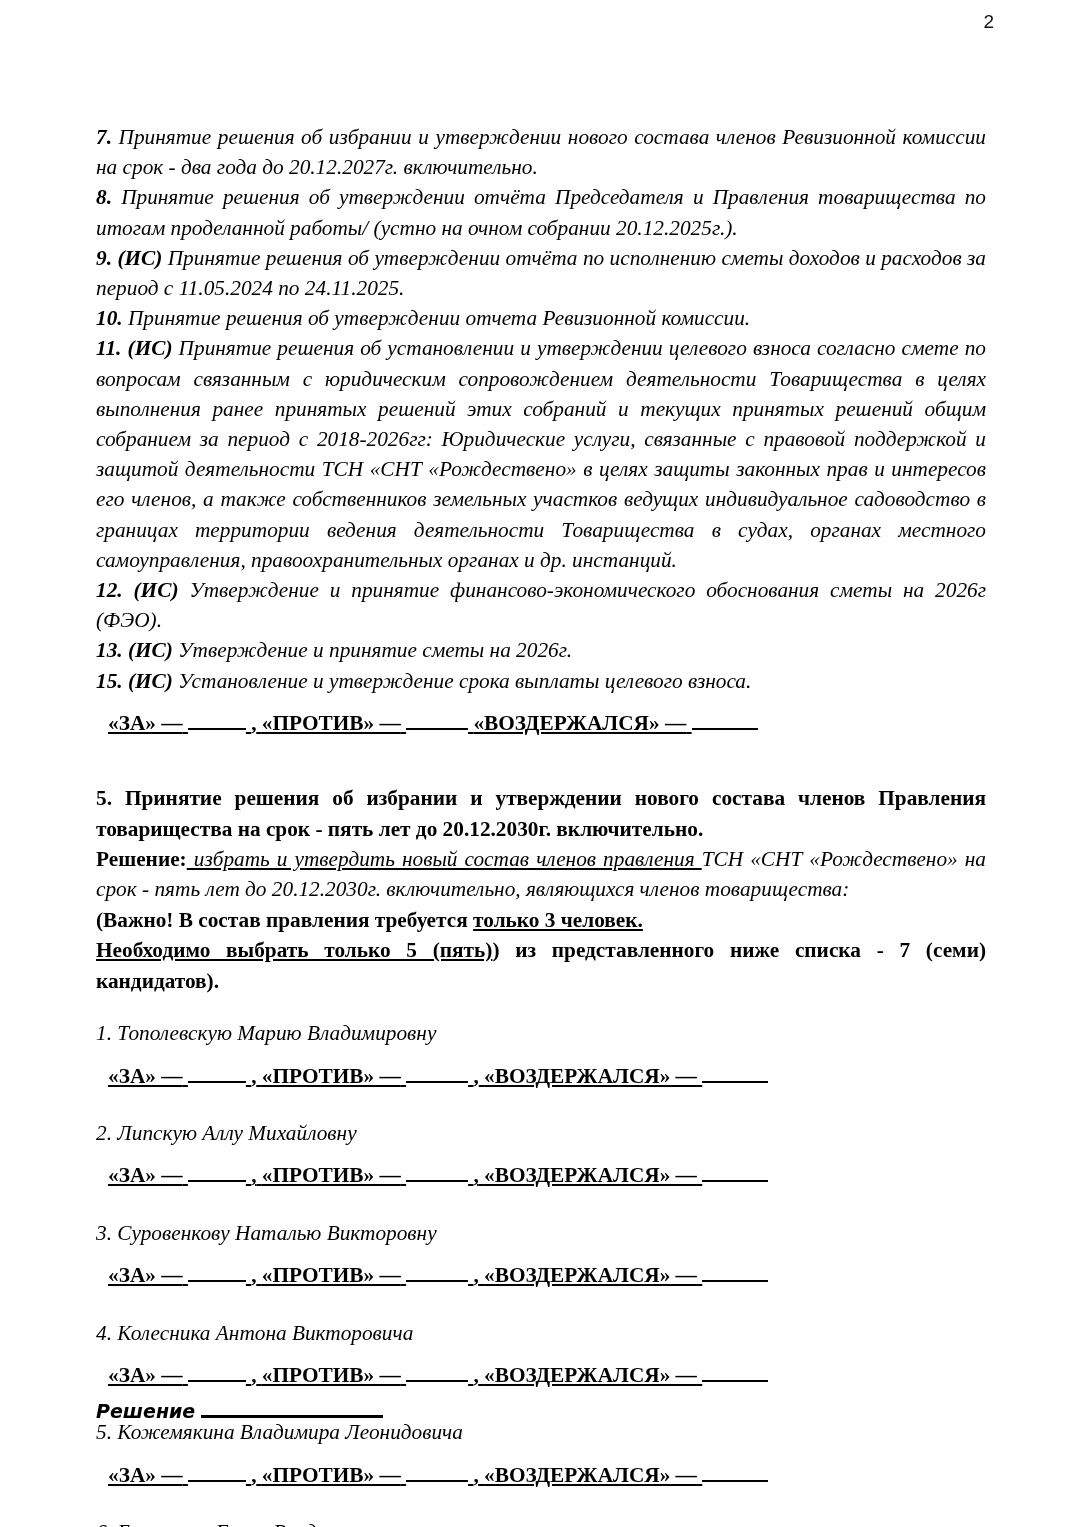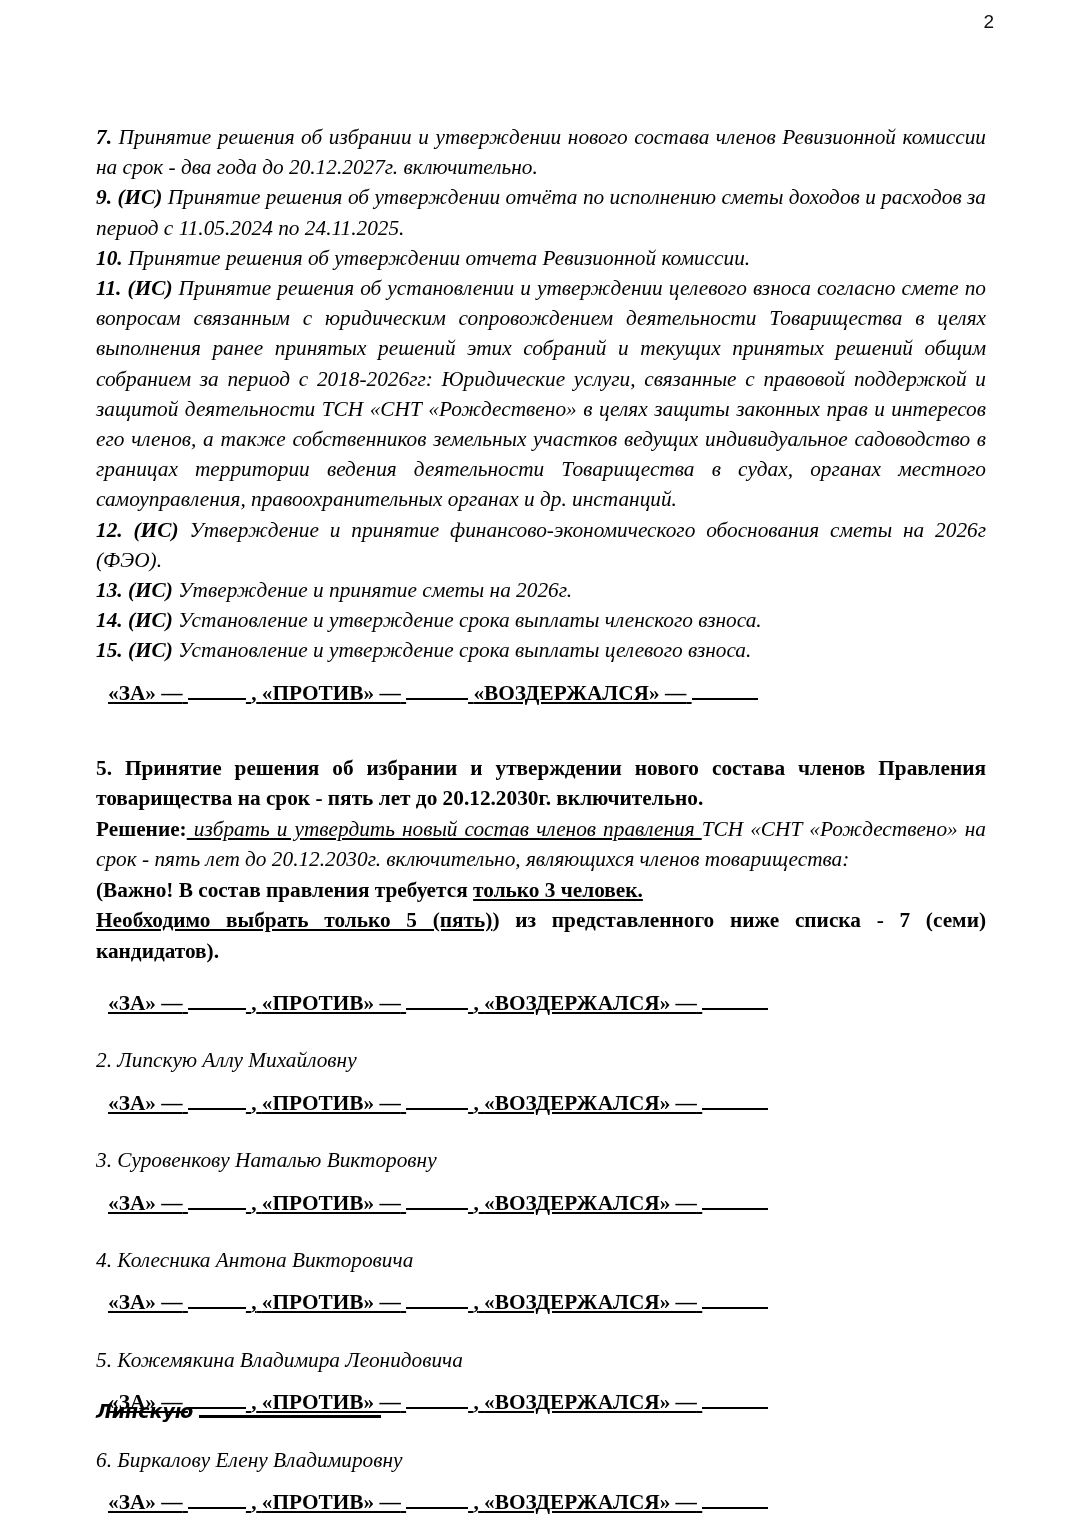--- a/index.html
+++ b/index.html
@@ -146,51 +146,52 @@
 <div class="page">
 
   <div class="page-number">2</div>
 
   <div class="content">
 
     <div>
 
       <p class="p"><span class="num">7.</span><span class="ис"></span><span> Принятие решения об избрании и утверждении нового состава членов Ревизионной комиссии на срок - два года до 20.12.2027г. включительно.</span></p>
 
+      <p class="p"><span class="num">8.</span><span class="ис"></span><span> Принятие решения об утверждении отчёта Председателя и Правления товарищества по итогам проделанной работы/ (устно на очном собрании 20.12.2025г.).</span></p>
 
       <p class="p"><span class="num">9.</span><span class="ис"> (ИС)</span><span> Принятие решения об утверждении отчёта по исполнению сметы доходов и расходов за период с 11.05.2024 по 24.11.2025.</span></p>
 
       <p class="p"><span class="num">10.</span><span class="ис"></span><span> Принятие решения об утверждении отчета Ревизионной комиссии.</span></p>
 
       <p class="p"><span class="num">11.</span><span class="ис"> (ИС)</span><span> Принятие решения об установлении и утверждении целевого взноса согласно смете по вопросам связанным с юридическим сопровождением деятельности Товарищества в целях выполнения ранее принятых решений этих собраний и текущих принятых решений общим собранием за период с 2018-2026гг: Юридические услуги, связанные с правовой поддержкой и защитой деятельности ТСН «СНТ «Рождествено» в целях защиты законных прав и интересов его членов, а также собственников земельных участков ведущих индивидуальное садоводство в границах территории ведения деятельности Товарищества в судах, органах местного самоуправления, правоохранительных органах и др. инстанций.</span></p>
 
       <p class="p"><span class="num">12.</span><span class="ис"> (ИС)</span><span> Утверждение и принятие финансово-экономического обоснования сметы на 2026г (ФЭО).</span></p>
 
       <p class="p"><span class="num">13.</span><span class="ис"> (ИС)</span><span> Утверждение и принятие сметы на 2026г.</span></p>
 
-      <p class="p"><span class="num">14.</span><span class="ис"> (ИС)</span><span> Установление и утверждение срока выплаты членского взноса.</span></p>
 
       <p class="p"><span class="num">15.</span><span class="ис"> (ИС)</span><span> Установление и утверждение срока выплаты целевого взноса.</span></p>
     </div>
 
     <p class="vote-line"><span>«ЗА» —</span> <span class="blank blank-za"></span> <span class="sep">,</span> <span>«ПРОТИВ» —</span> <span class="blank blank-pr"></span> <span class="sep"></span> <span>«ВОЗДЕРЖАЛСЯ» —</span> <span class="blank blank-vz"></span></p>
 
     <div class="gap-section"></div>
 
     <p class="p-bold"><span>5.</span><span> Принятие решения об избрании и утверждении нового состава членов Правления товарищества на срок - пять лет до 20.12.2030г. включительно.</span></p>
 
     <p class="p-resolution"><span class="lbl">Решение:</span><span class="u"> избрать и утвердить новый состав членов правления </span><span>ТСН «СНТ «Рождествено» на срок - пять лет до 20.12.2030г. включительно, являющихся членов товарищества:</span></p>
 
     <p class="p-bold"><span>(Важно! В состав правления требуется </span><span class="u">только 3 человек.</span></p>
 
     <p class="p-bold"><span class="u">Необходимо выбрать только 5 (пять)</span><span>) из представленного ниже списка - 7 (семи) кандидатов).</span></p>
 
     <div class="candidates">
 
       <div class="candidate">
+        <p class="cand-name"><span>1.</span><span> Тополевскую Марию Владимировну</span></p>
         <p class="vote-line"><span>«ЗА» —</span> <span class="blank blank-za"></span> <span class="sep">,</span> <span>«ПРОТИВ» —</span> <span class="blank blank-pr"></span> <span class="sep">,</span> <span>«ВОЗДЕРЖАЛСЯ» —</span> <span class="blank blank-vz"></span></p>
       </div>
 
       <div class="candidate">
         <p class="cand-name"><span>2.</span><span> Липскую Аллу Михайловну</span></p>
         <p class="vote-line"><span>«ЗА» —</span> <span class="blank blank-za"></span> <span class="sep">,</span> <span>«ПРОТИВ» —</span> <span class="blank blank-pr"></span> <span class="sep">,</span> <span>«ВОЗДЕРЖАЛСЯ» —</span> <span class="blank blank-vz"></span></p>
       </div>
 
       <div class="candidate">
         <p class="cand-name"><span>3.</span><span> Суровенкову Наталью Викторовну</span></p>
@@ -208,15 +209,15 @@
       </div>
 
       <div class="candidate">
         <p class="cand-name"><span>6.</span><span> Биркалову Елену Владимировну</span></p>
         <p class="vote-line"><span>«ЗА» —</span> <span class="blank blank-za"></span> <span class="sep">,</span> <span>«ПРОТИВ» —</span> <span class="blank blank-pr"></span> <span class="sep">,</span> <span>«ВОЗДЕРЖАЛСЯ» —</span> <span class="blank blank-vz"></span></p>
       </div>
 
     </div>
   </div>
 
-  <div class="signature"><span>Липскую</span><span class="sig-blank"></span></div>
+  <div class="signature"><span>Решение</span><span class="sig-blank"></span></div>
 
 </div>
 
 </body></html>

